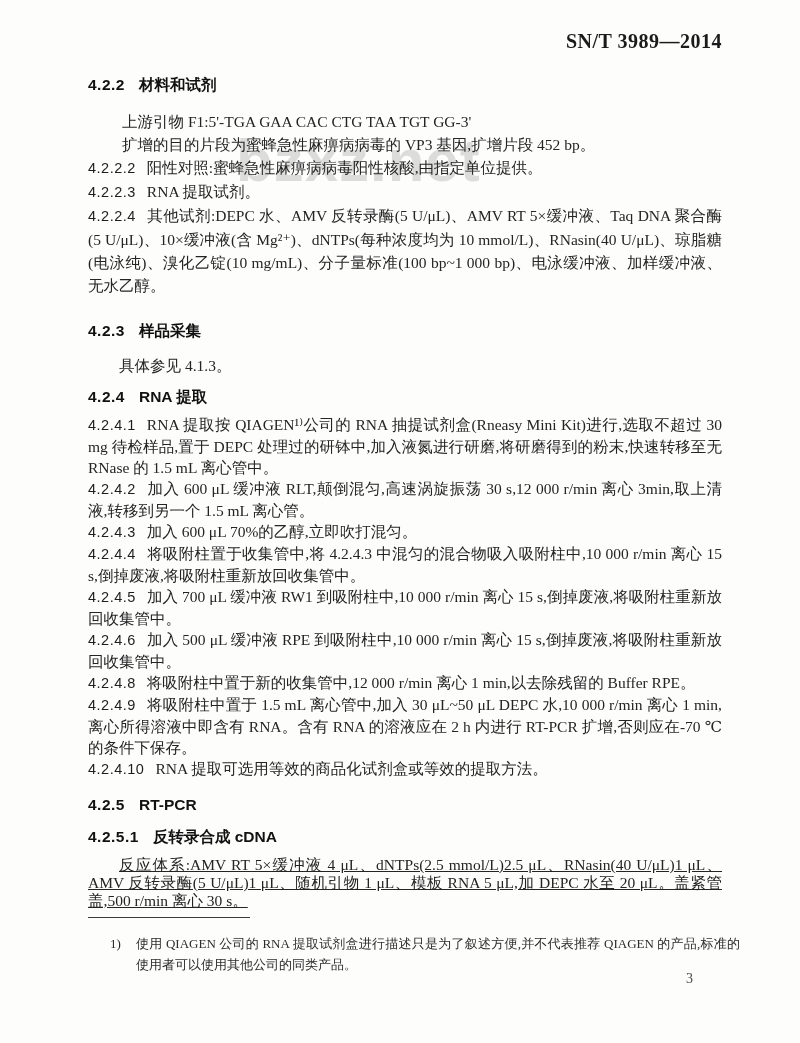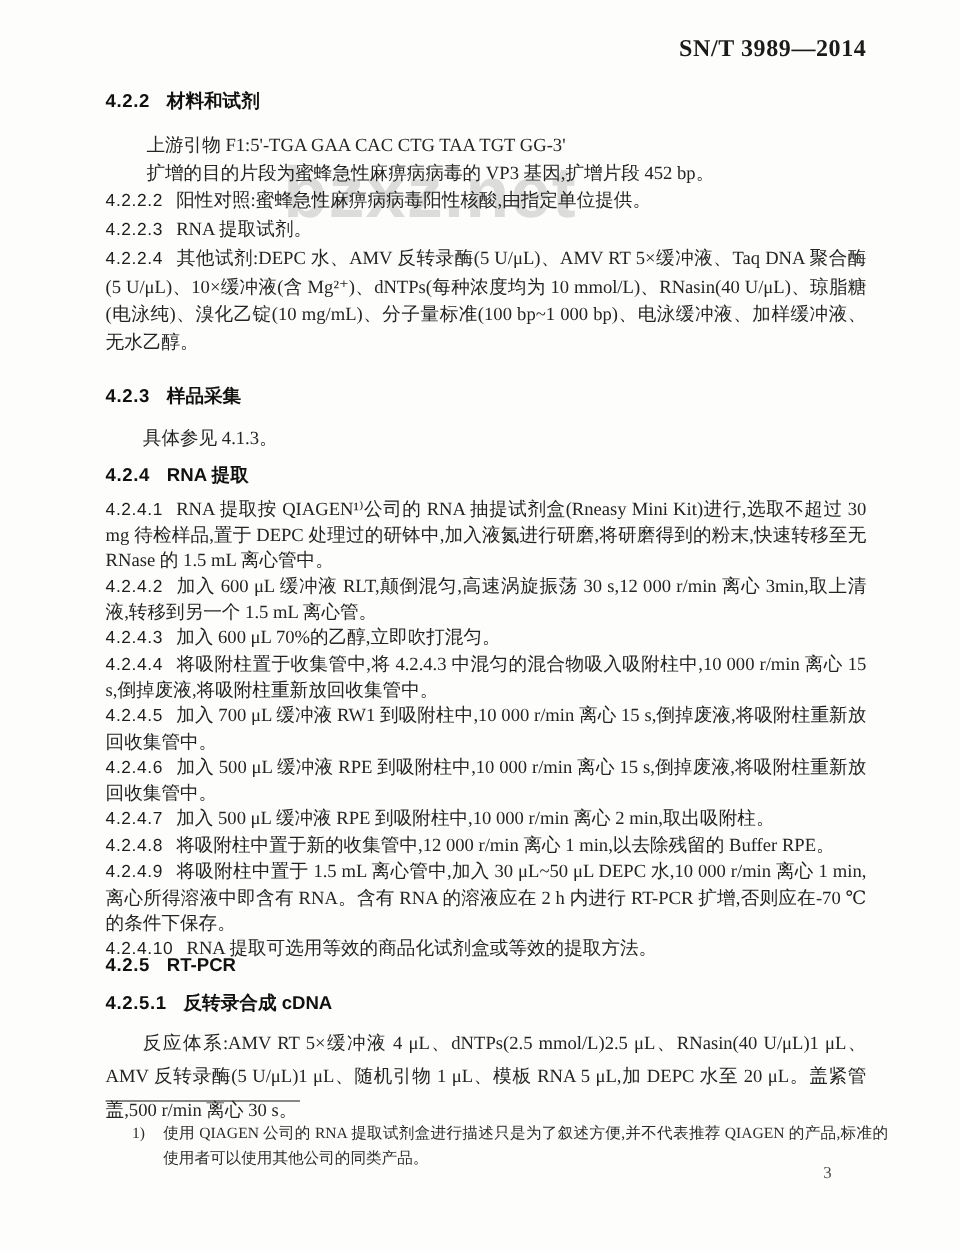--- a/index.html
+++ b/index.html
@@ -106,41 +106,38 @@
     <p class="clause">
       <span class="cnum">4.2.4.4</span><span>将吸附柱置于收集管中,将 4.2.4.3 中混匀的混合物吸入吸附柱中,10 000 r/min 离心 15 s,倒掉废液,将吸附柱重新放回收集管中。</span>
     </p>
     <p class="clause">
       <span class="cnum">4.2.4.5</span><span>加入 700 μL 缓冲液 RW1 到吸附柱中,10 000 r/min 离心 15 s,倒掉废液,将吸附柱重新放回收集管中。</span>
     </p>
     <p class="clause">
       <span class="cnum">4.2.4.6</span><span>加入 500 μL 缓冲液 RPE 到吸附柱中,10 000 r/min 离心 15 s,倒掉废液,将吸附柱重新放回收集管中。</span>
     </p>
     <p class="clause">
-      <span class="cnum">4.2.4.7</span><span>加入 500 μL 缓冲液 RPE 到吸附柱中,10 000 r/min 离心 2 min,取出吸附柱。</span>
-    </p>
-    <p class="clause">
       <span class="cnum">4.2.4.8</span><span>将吸附柱中置于新的收集管中,12 000 r/min 离心 1 min,以去除残留的 Buffer RPE。</span>
     </p>
     <p class="clause">
       <span class="cnum">4.2.4.9</span><span>将吸附柱中置于 1.5 mL 离心管中,加入 30 μL~50 μL DEPC 水,10 000 r/min 离心 1 min,离心所得溶液中即含有 RNA。含有 RNA 的溶液应在 2 h 内进行 RT-PCR 扩增,否则应在-70 ℃的条件下保存。</span>
     </p>
     <p class="clause">
       <span class="cnum">4.2.4.10</span><span>RNA 提取可选用等效的商品化试剂盒或等效的提取方法。</span>
     </p>
   </div>
 
   <div class="col" style="top:792px;">
     <p class="heading">
       <span class="hnum">4.2.5</span><span>RT-PCR</span>
     </p>
     <p class="heading" style="margin-top:6px;">
       <span class="hnum">4.2.5.1</span><span>反转录合成 cDNA</span>
     </p>
-    <p class="clause indent-first" style="margin-top:6px;line-height:28px;">反应体系:AMV RT 5×缓冲液 4 μL、dNTPs(2.5 mmol/L)2.5 μL、RNasin(40 U/μL)1 μL、AMV 反转录酶(5 U/μL)1 μL、随机引物 1 μL、模板 RNA 5 μL,加 DEPC 水至 20 μL。盖紧管盖,500 r/min 离心 30 s。</p>
+    <p class="clause indent-first" style="margin-top:6px;line-height:18px;text-decoration:underline;">反应体系:AMV RT 5×缓冲液 4 μL、dNTPs(2.5 mmol/L)2.5 μL、RNasin(40 U/μL)1 μL、AMV 反转录酶(5 U/μL)1 μL、随机引物 1 μL、模板 RNA 5 μL,加 DEPC 水至 20 μL。盖紧管盖,500 r/min 离心 30 s。</p>
   </div>
 
   <div class="separator"></div>
 
   <div class="footnote">
     <span class="fn-marker">1)</span><span>使用 QIAGEN 公司的 RNA 提取试剂盒进行描述只是为了叙述方便,并不代表推荐 QIAGEN 的产品,标准的使用者可以使用其他公司的同类产品。</span>
   </div>
 
   <div class="page-number">3</div>
 

